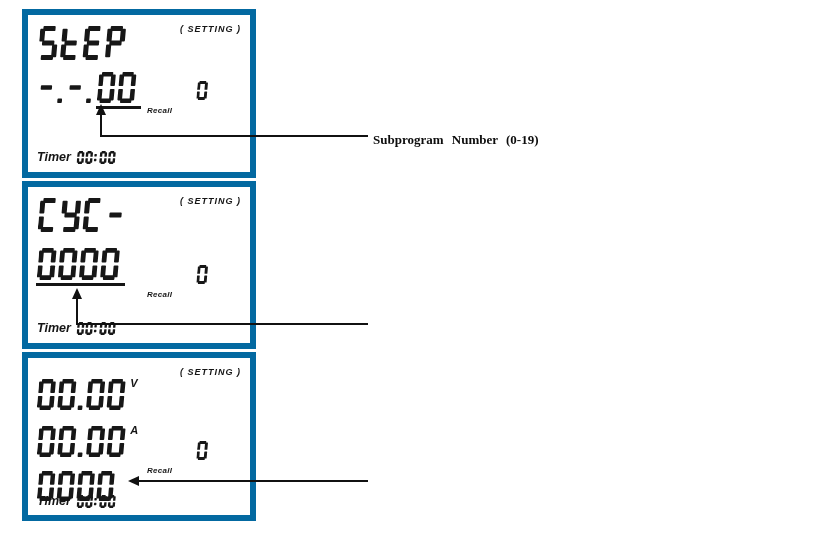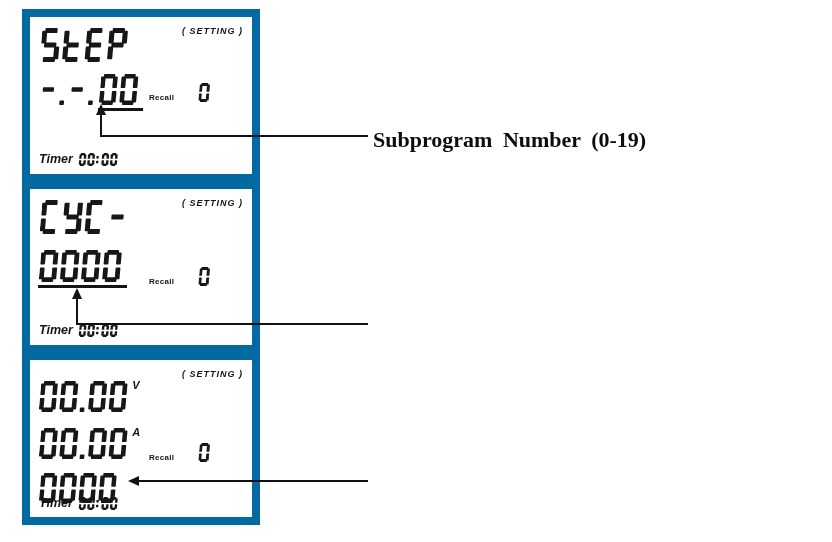--- a/index.html
+++ b/index.html
@@ -2,34 +2,35 @@
 <html><head>
 <meta charset="utf-8">
 <style>
   html,body{margin:0;padding:0;background:#ffffff;}
   .figure{
     position:relative;width:832px;height:542px;background:#fff;overflow:hidden;
     font-family:"Liberation Sans",sans-serif;color:#111;
   }
   .panel{
     position:absolute;left:22px;width:222px;background:#fff;
-    border:8px solid #0369a1;
+    border:6px solid #0369a1;
   }
   .setting{
     position:absolute;top:9px;right:9px;
     font-size:9px;font-weight:bold;font-style:italic;letter-spacing:1px;color:#151515;
     white-space:nowrap;
   }
   .seg{display:inline-block;line-height:0;}
   .seg svg{display:block;}
   .row{position:absolute;display:flex;align-items:flex-start;}
   .u{border-bottom:3px solid #151515;padding:0 2px 3px 2px;}
   .recall-label{
-    position:absolute;font-size:8px;font-weight:bold;color:#151515;
+    position:absolute;font-size:8px;font-weight:bold;font-style:italic;color:#151515;
     letter-spacing:.3px;
+    margin-top:15px;
   }
   .recall-val{position:absolute;}
   .timer{
     position:absolute;left:9px;display:flex;align-items:center;gap:6px;
   }
   .timer-label{font-size:12.5px;font-weight:bold;font-style:italic;color:#151515;}
   .sup-unit{
     font-size:11px;font-weight:bold;font-style:italic;color:#151515;
     margin-left:2px;position:relative;top:-2px;
   }
@@ -40,21 +41,21 @@
     border-left:5px solid transparent;border-right:5px solid transparent;
     border-bottom:11px solid #111;
   }
   .arrow-left{
     position:absolute;width:0;height:0;
     border-top:5px solid transparent;border-bottom:5px solid transparent;
     border-right:11px solid #111;
   }
   .ann-label{
     position:absolute;left:373px;white-space:nowrap;
-    font-family:"Liberation Serif",serif;font-weight:bold;font-size:22px;color:#0d0d0d;
+    font-family:"Liberation Serif",serif;font-weight:bold;font-size:13px;color:#0d0d0d;
     word-spacing:5px;line-height:20px;
   }
 </style>
 </head>
 <body>
 
 <div class="figure">
 
   <div class="panel" style="top:9px;height:157px;">
     <div class="setting">( SETTING )</div>

